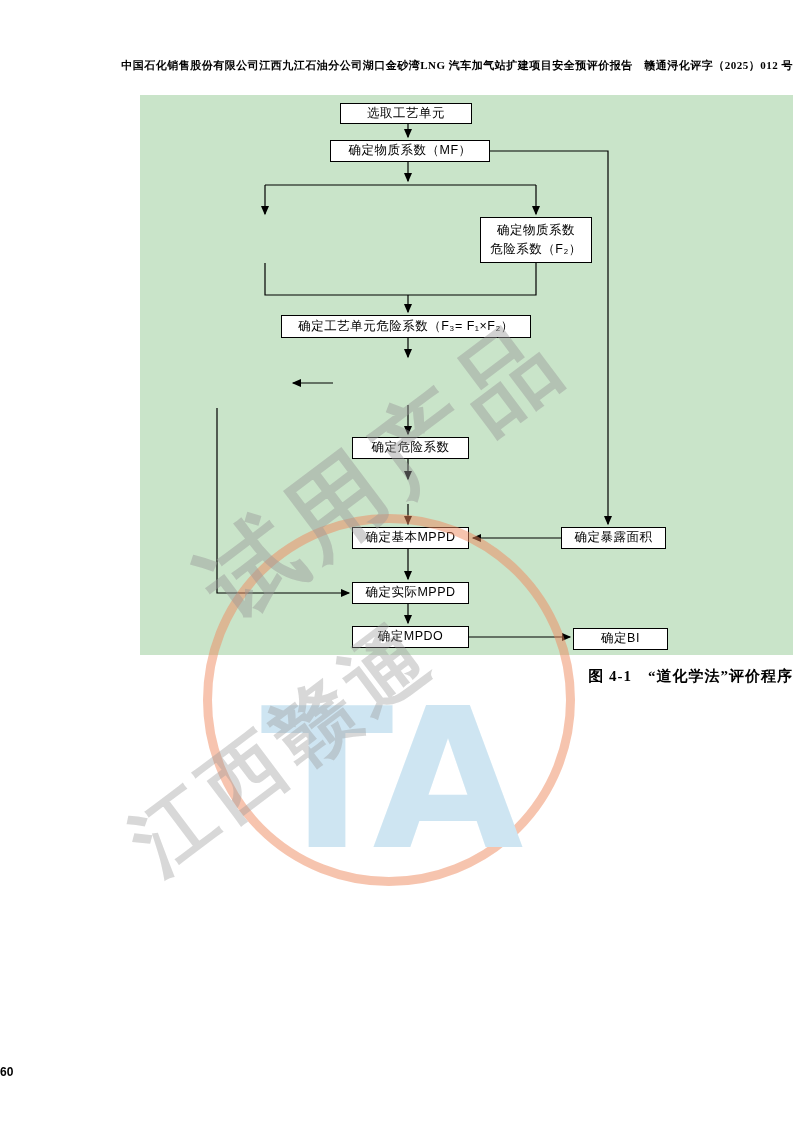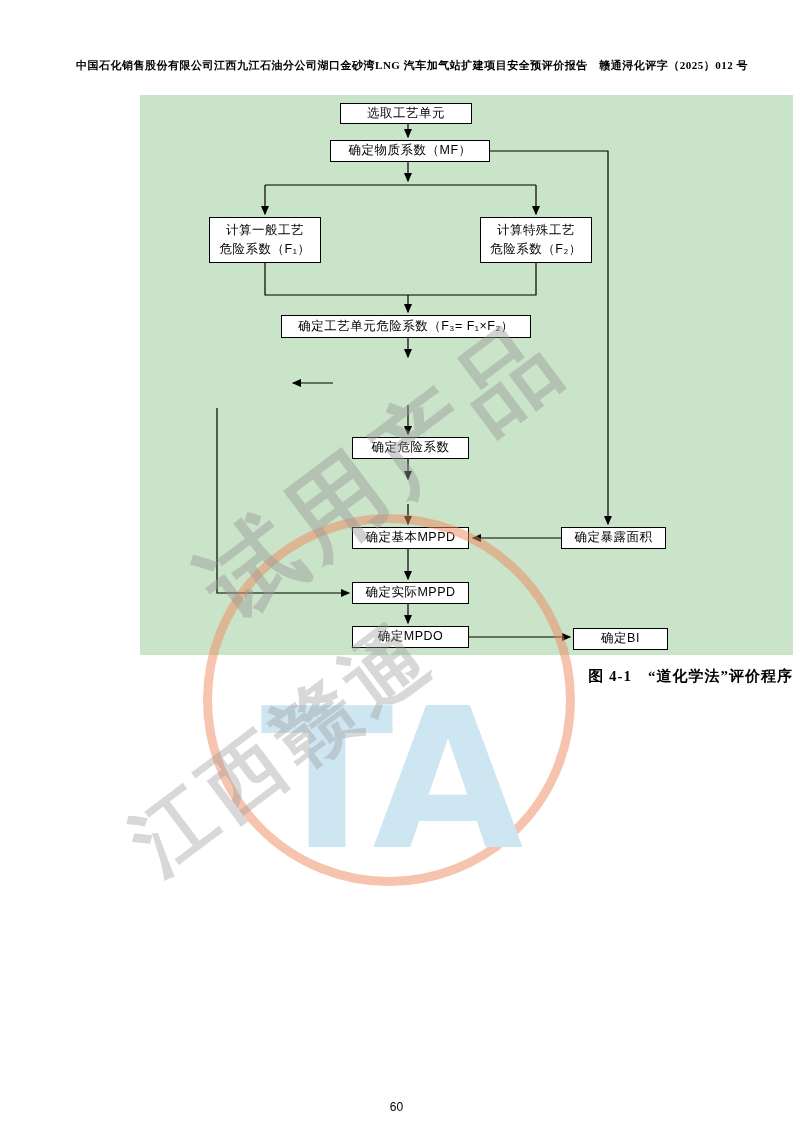--- a/index.html
+++ b/index.html
@@ -8,21 +8,21 @@
     position: relative;
     width: 793px; height: 1122px;
     margin: 0 auto;
     background: #ffffff;
     overflow: hidden;
     font-family: "Liberation Sans", sans-serif;
     color: #000;
   }
   .header-line {
     position: absolute; top: 58px; left: 0; right: 0;
-    text-align: center;
+    text-align: right;
     font-family: "Liberation Serif", serif;
     font-weight: bold;
     font-size: 11px;
     letter-spacing: 0.5px;
     z-index: 2;
     margin-left: 31px;
   }
   .chart-area {
     position: absolute;
     left: 140px; top: 95px;
@@ -49,23 +49,23 @@
     position: absolute; top: 659px; left: 0; right: 0;
     text-align: right;
     font-family: "Liberation Serif", serif;
     font-weight: bold;
     font-size: 15px;
     letter-spacing: 1px;
     z-index: 2;
     margin-top: 8px;
   }
   .page-number {
-    position: absolute; top: 1100px; left: 0; right: 0;
-    text-align: center;
-    font-weight: normal;
+    position: absolute; top: 1065px; left: 0; right: 0;
+    text-align: left;
+    font-weight: bold;
     font-size: 12px;
     z-index: 2;
   }
   
   .wm-trial {
     position: absolute; left: 185px; top: 560px;
     transform: rotate(-37deg);
     transform-origin: 0 0;
     font-family: "Liberation Serif", serif;
     font-weight: bold;
@@ -150,27 +150,23 @@
     </svg>
 
     <div class="node" style="left:200px;top:8px;width:132px;height:21px">
       <span>选取工艺单元</span>
     </div>
 
     <div class="node" style="left:190px;top:45px;width:160px;height:22px">
       <span>确定物质系数（MF）</span>
     </div>
 
-    <div class="node" style="left:69px;top:122px;width:112px;height:46px">
-      <span>计算一般工艺</span>
-      <span>危险系数（F₁）</span>
-    </div>
 
     <div class="node" style="left:340px;top:122px;width:112px;height:46px">
-      <span>计算特殊工艺</span>
+      <span>确定物质系数</span>
       <span>危险系数（F₂）</span>
     </div>
 
     <div class="node" style="left:141px;top:220px;width:250px;height:23px">
       <span>确定工艺单元危险系数（F₃= F₁×F₂）</span>
     </div>
 
 
 
     <div class="node" style="left:212px;top:342px;width:117px;height:22px">

